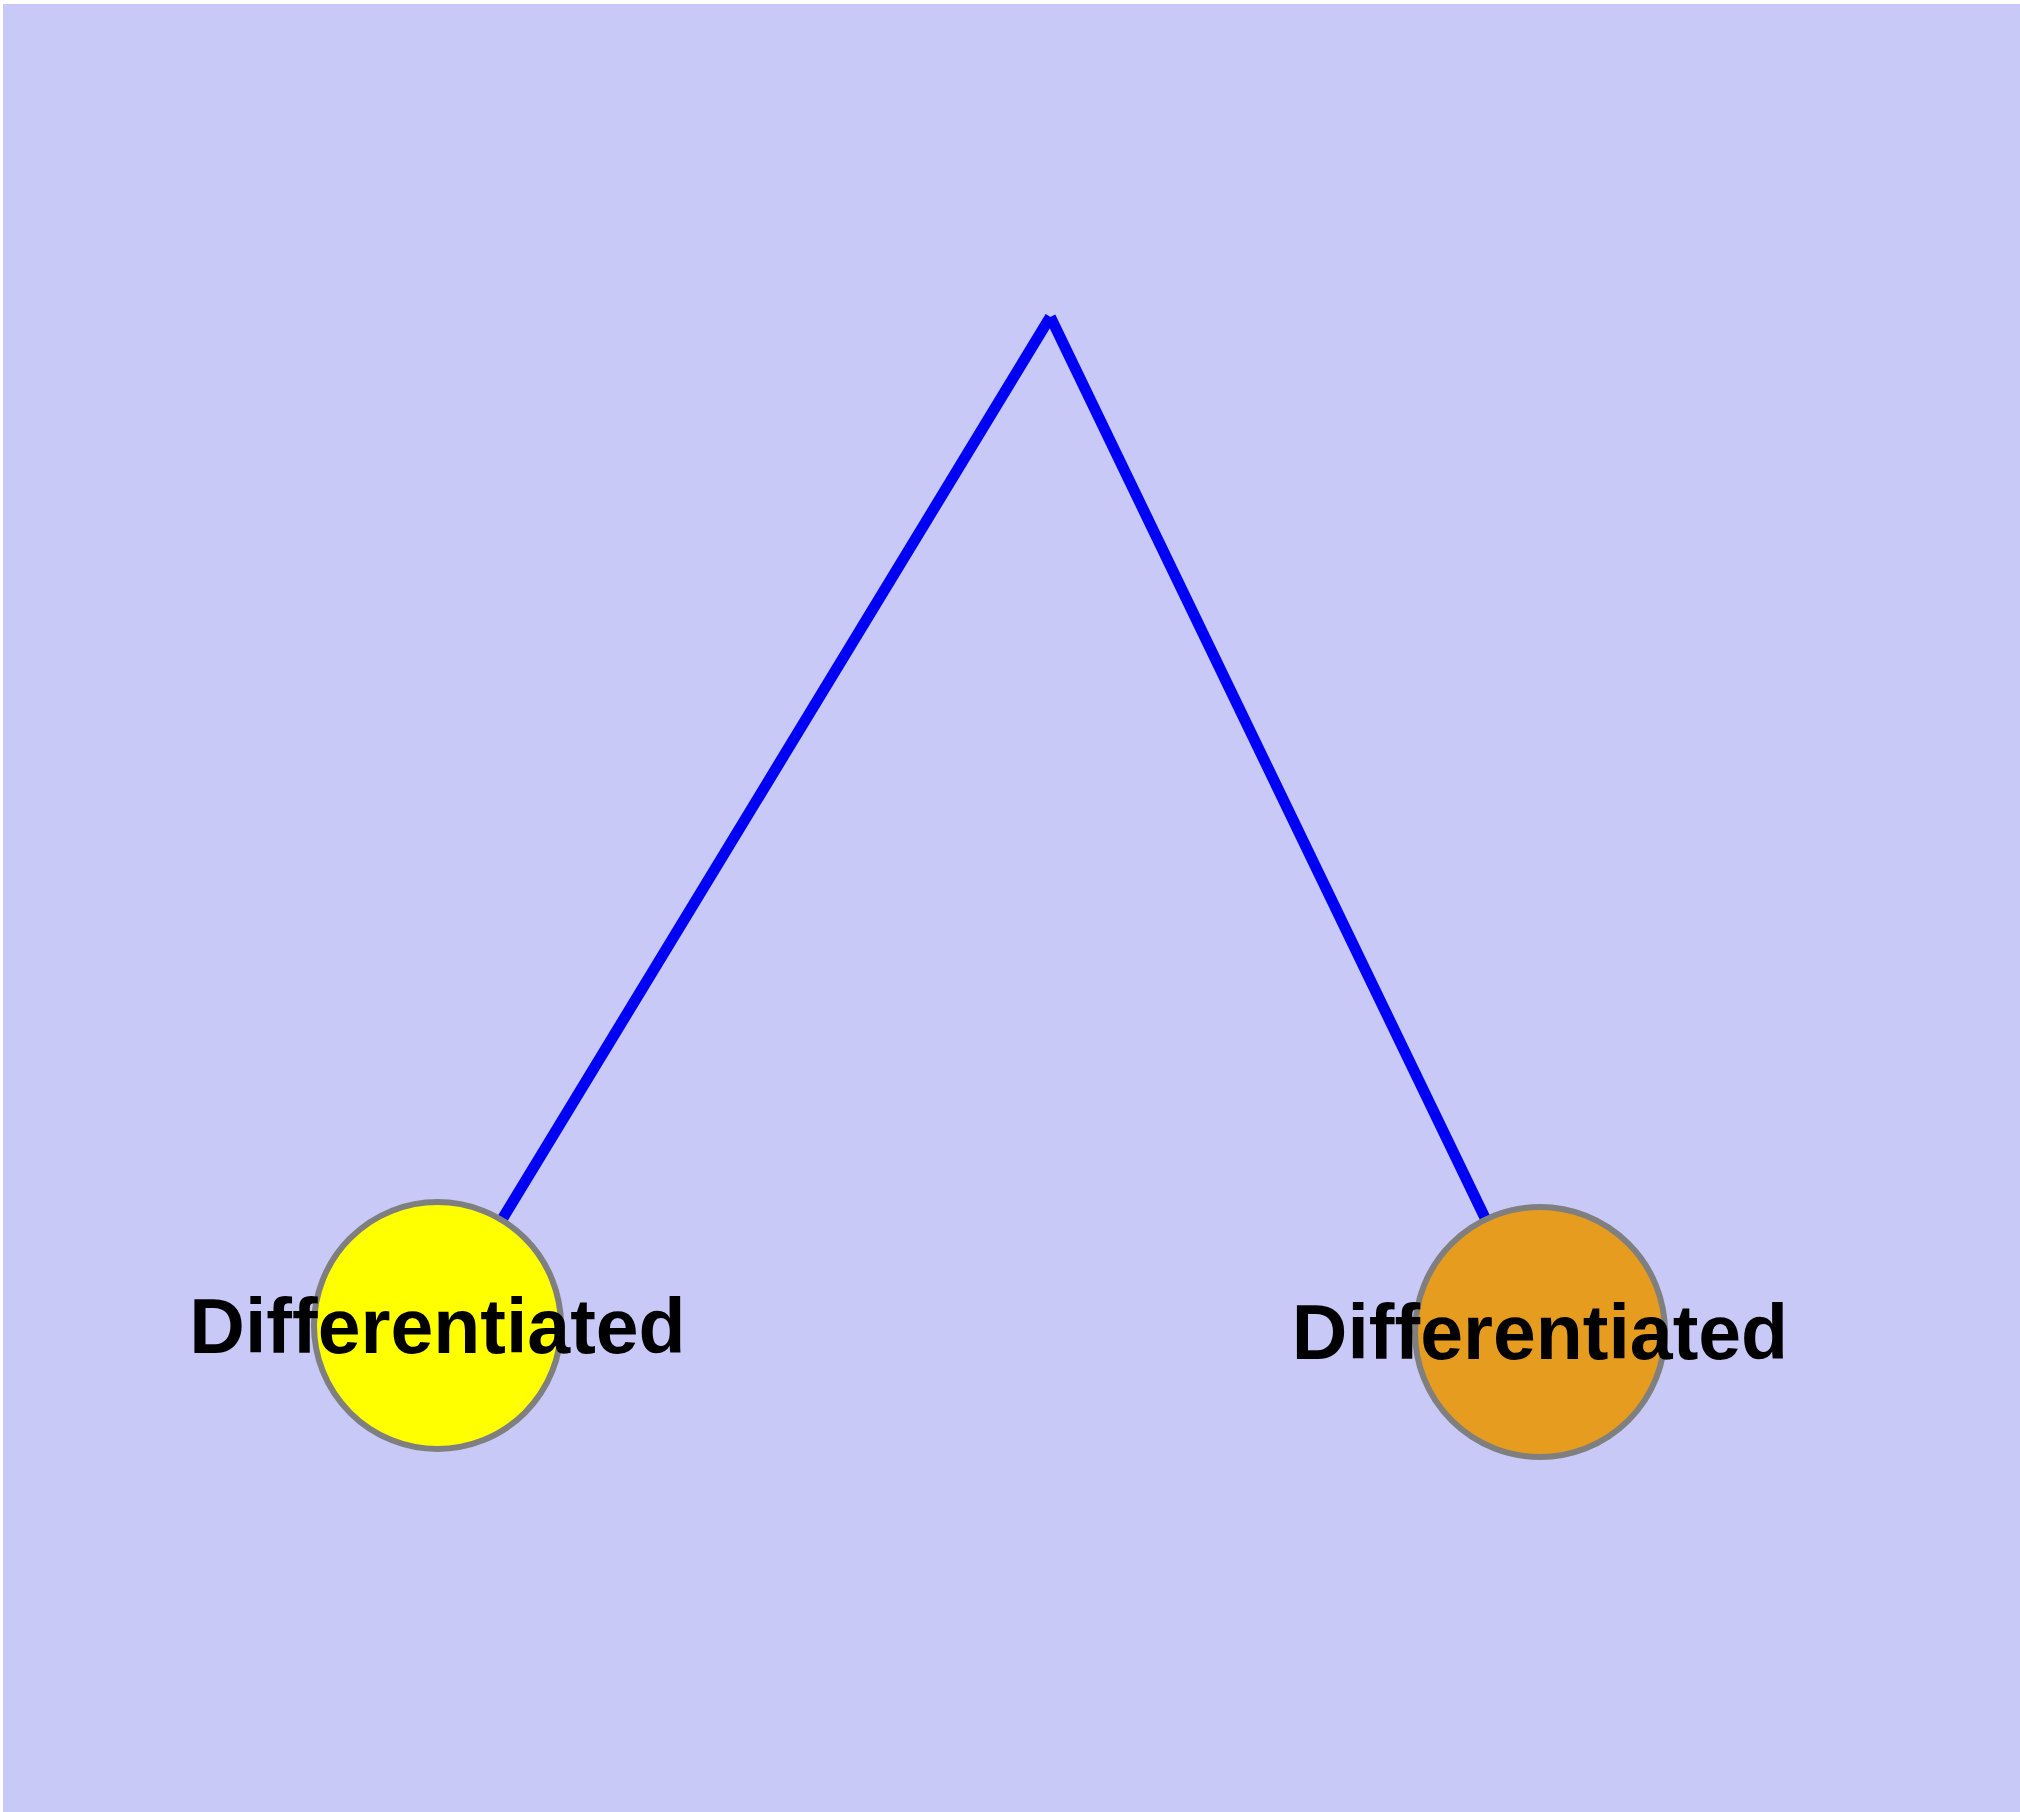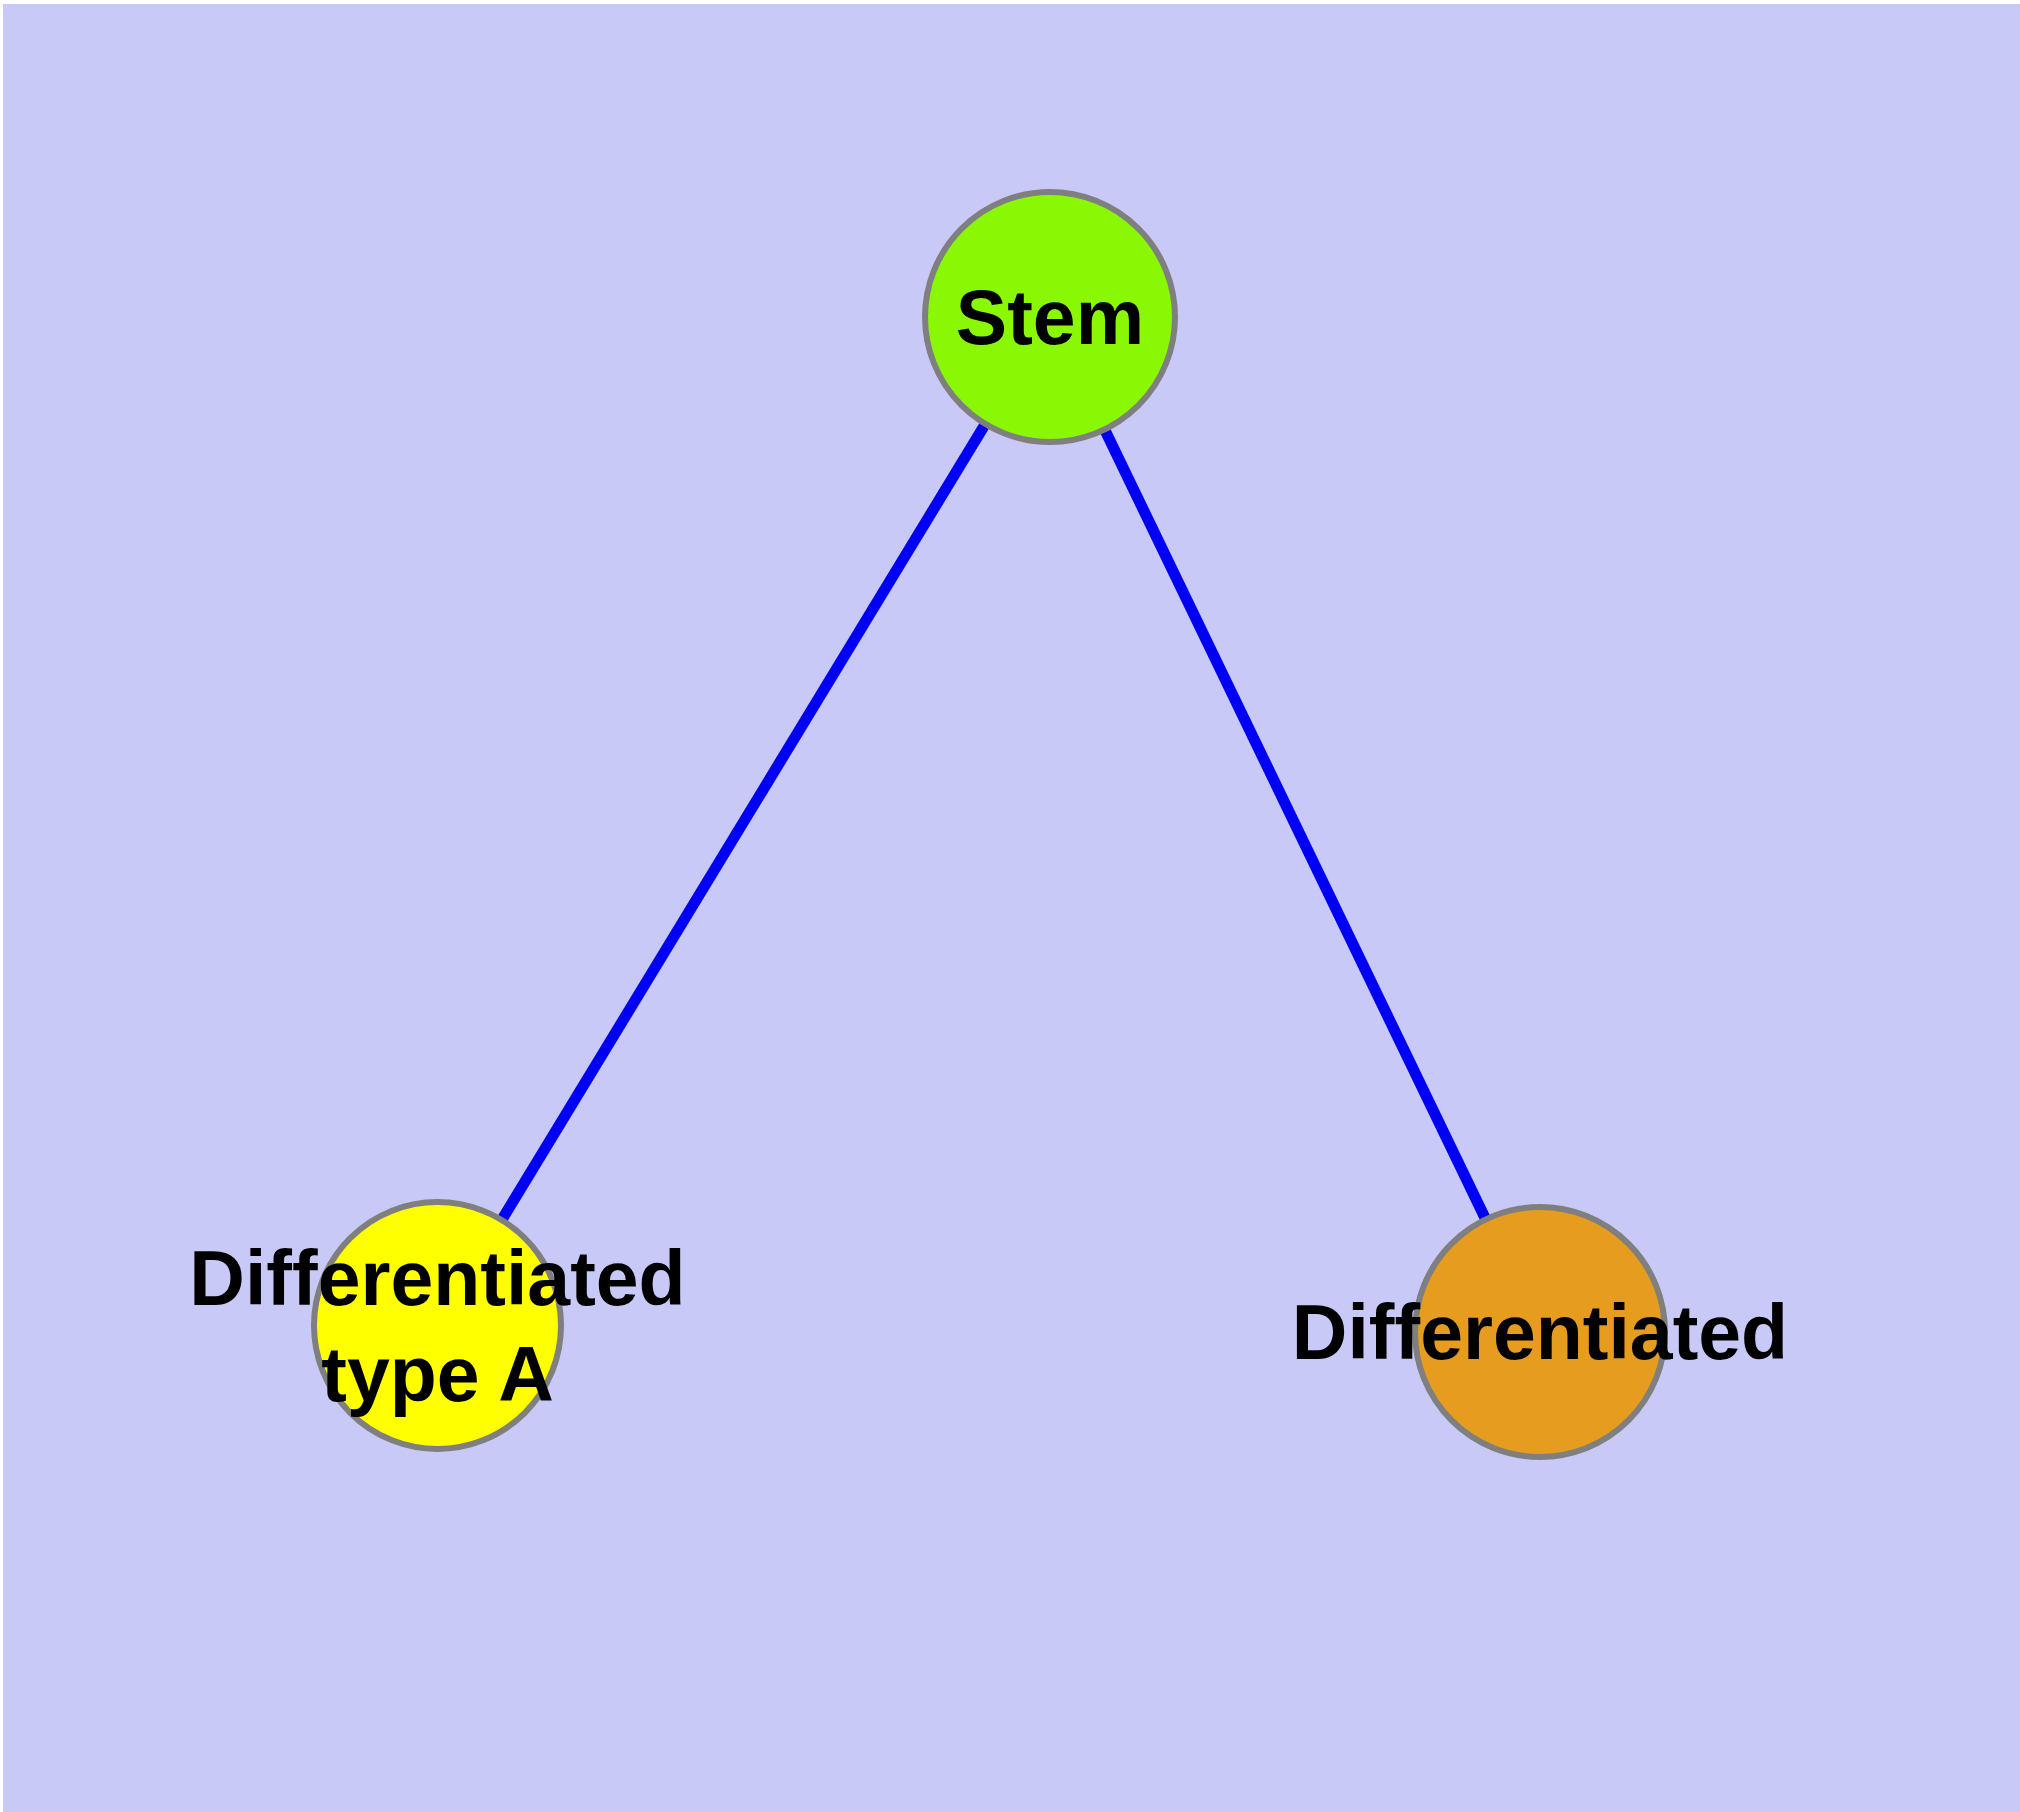--- a/index.html
+++ b/index.html
@@ -63,30 +63,24 @@
 </head>
 <body>
 
 <div class="plot-canvas" style="background: rgb(201, 201, 248);">
 
   <svg class="edges-layer" xmlns="http://www.w3.org/2000/svg" viewBox="0 0 2384 2138" width="2021" height="1812">
     <line x1="1239" y1="374" x2="516" y2="1564" stroke="#0000F5" stroke-width="13"></line>
     <line x1="1239" y1="374" x2="1817" y2="1572" stroke="#0000F5" stroke-width="13"></line>
   </svg>
 
-  <div class="node" style="left: 922px; top: 189px; width: 256px; height: 256px; background: rgb(138, 248, 5); border-color: rgb(127, 127, 127); border-width: 6px;">
-    <div class="node-label">
-      <div>Stem</div>
-    </div>
-  </div>
 
   <div class="node" style="left: 311px; top: 1199px; width: 253px; height: 253px; background: rgb(255, 255, 0); border-color: rgb(127, 127, 127); border-width: 6px;">
     <div class="node-label">
       <div>Differentiated</div>
-      <div>type A</div>
     </div>
   </div>
 
   <div class="node" style="left: 1412px; top: 1204px; width: 256px; height: 256px; background: rgb(230, 156, 31); border-color: rgb(127, 127, 127); border-width: 6px;">
     <div class="node-label">
       <div>Differentiated</div>
     </div>
   </div>
 
   <div class="margin-strip-top" style="height: 4.2px;"></div>

